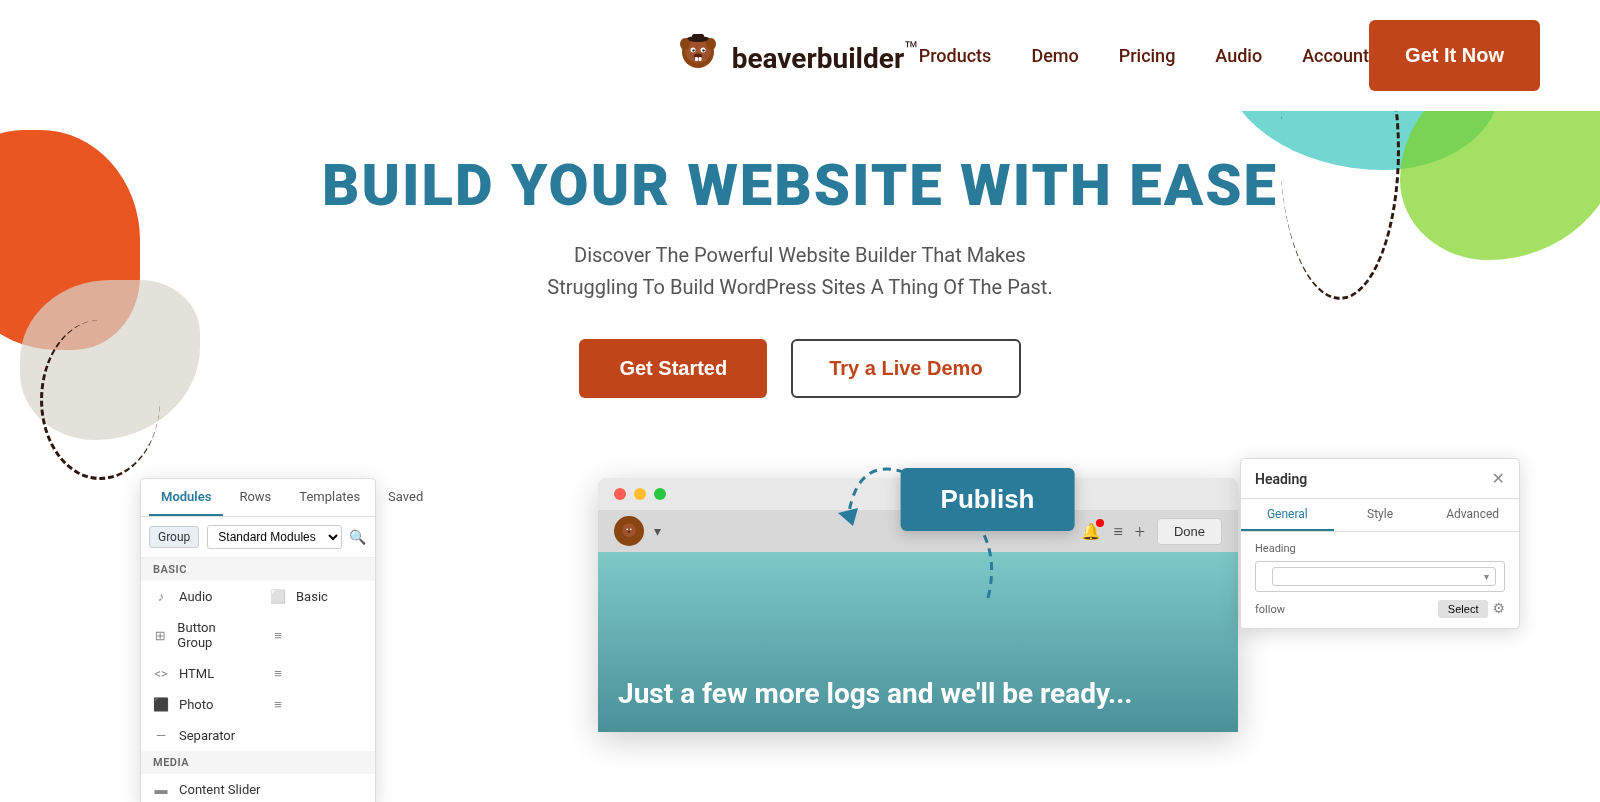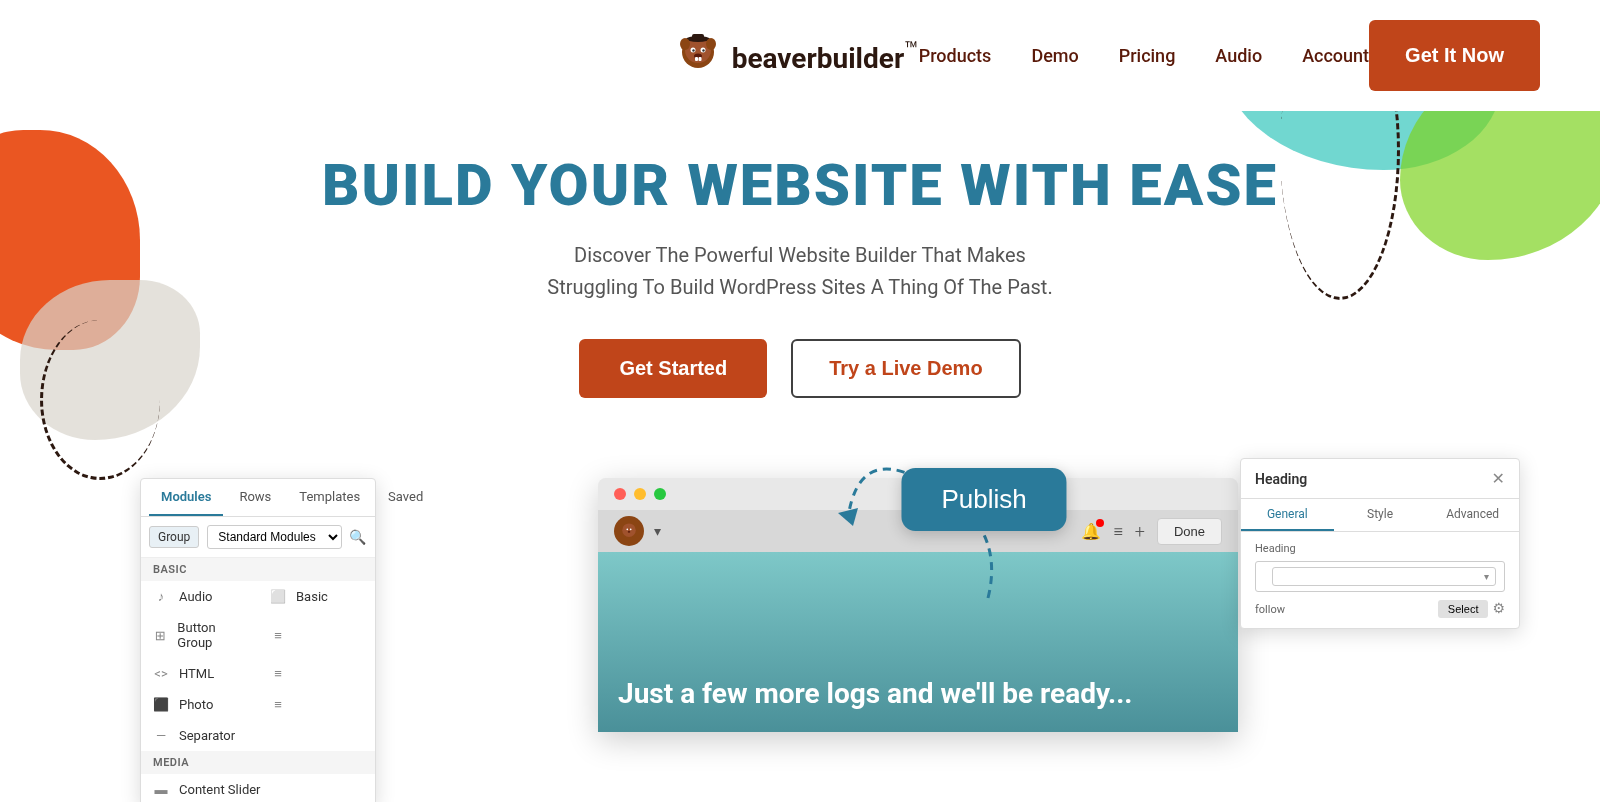--- a/index.html
+++ b/index.html
@@ -432,24 +432,24 @@
 
     
     .publish-btn-overlay {
       position: absolute;
       left: 50%;
       transform: translateX(-10%);
       top: 30px;
       background: #2a7a9a;
       color: #fff;
       border: none;
-      border-radius: 14px;
+      border-radius: 6px;
       padding: 16px 40px;
       font-size: 26px;
-      font-weight: 400;
+      font-weight: 700;
       cursor: pointer;
       z-index: 20;
       box-shadow: 0 4px 15px rgba(0,0,0,0.2);
     }
   </style>
 </head>
 <body>
 
 <div class="blob-orange"></div>
 <div class="blob-gray"></div>

